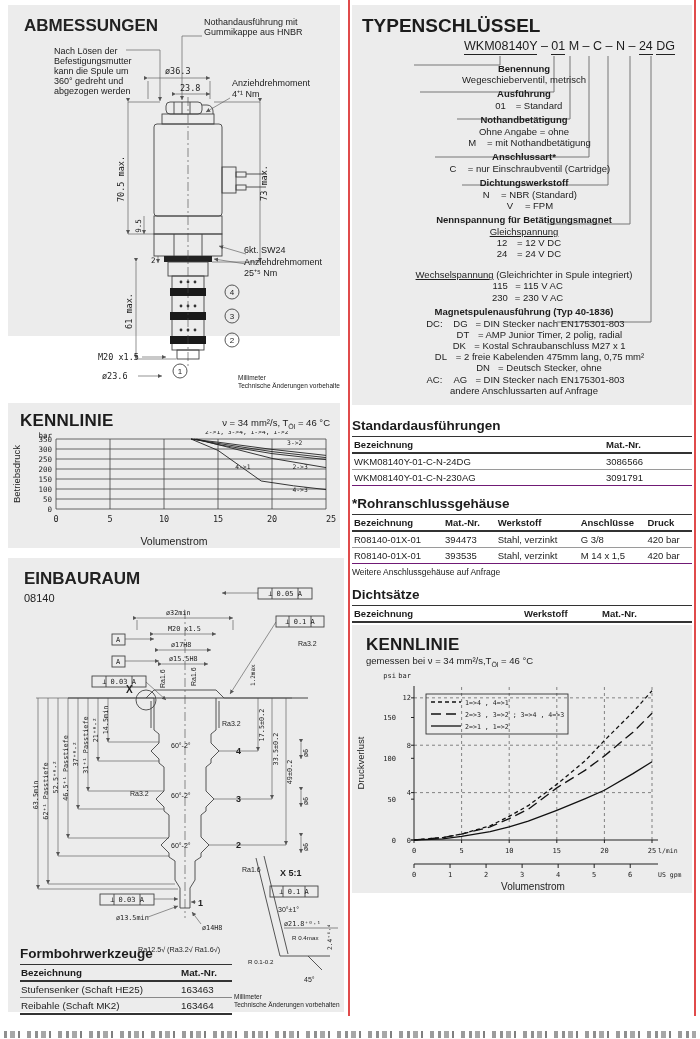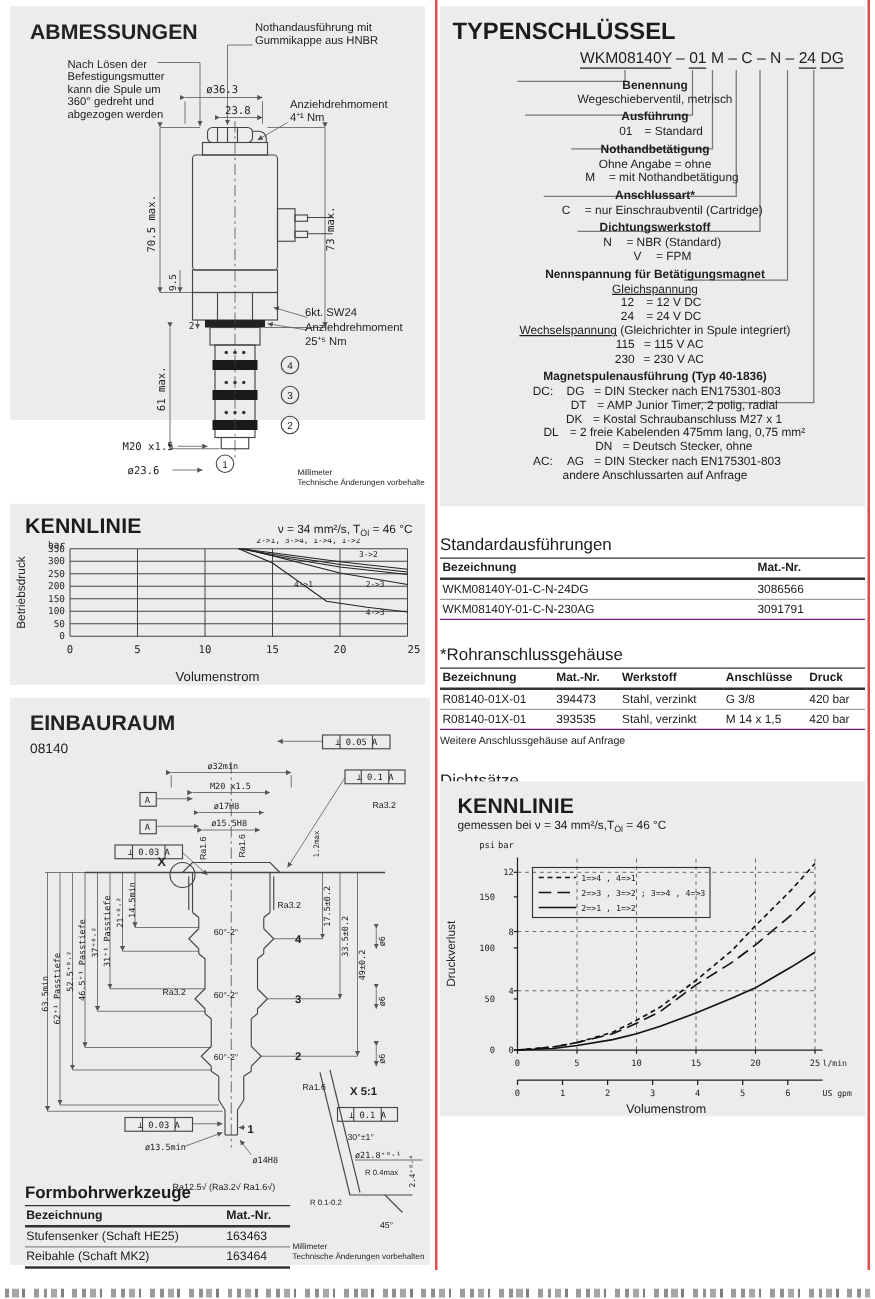--- a/index.html
+++ b/index.html
@@ -15,28 +15,28 @@
   .dim{stroke:#666;fill:none;stroke-width:0.7;}
   
   #box-ts{padding:0;text-align:center;}
   #ts-inner{position:relative;width:100%;height:100%;}
   #ts-title{position:absolute;left:10px;top:10px;font-size:19px;font-weight:bold;}
   #ts-code{position:absolute;left:112px;top:34px;font-size:12.5px;font-weight:normal;white-space:pre;}
   #ts-code .cu{border-bottom:1.5px solid #222;padding-bottom:1px;}
   #ts-entries{position:absolute;left:10px;top:54px;right:6px;font-size:9.5px;line-height:11.2px;}
   .ts-h{font-weight:bold;margin-top:3.5px;}
   .ts-line{white-space:pre;}
-  .ts-line.gap{margin-top:0;}
+  .ts-line.gap{margin-top:10px;}
   .ts-p{display:inline-block;min-width:22px;}
   .ts-k{display:inline-block;min-width:30px;}
   .ts-u{text-decoration:underline;}
   #ts-conn{position:absolute;left:0;top:0;pointer-events:none;}
   
   .rtable{margin:0 0 10px 0;}
-  .rtable h3{font-size:13.5px;font-weight:normal;margin:20px 0 3px 0;}
+  .rtable h3{font-size:13.5px;font-weight:bold;margin:10px 0 3px 0;}
   .rtable table{border-collapse:collapse;width:100%;table-layout:fixed;font-size:9.5px;}
   .rtable th{text-align:left;font-weight:bold;border-top:1px solid #333;border-bottom:2px solid #333;padding:2px 2px;}
   .rtable td{border-bottom:1px solid #9a9a9a;padding:2px 2px;overflow:hidden;white-space:nowrap;}
   .rtable tr:last-child td{border-bottom:1px solid #701a75;}
   .tnote{font-size:8.5px;margin:3px 0 2px 0;}
   
   .chart-head{display:flex;justify-content:space-between;align-items:baseline;padding:8px 10px 0 12px;}
   .chart-sub{font-size:9.5px;}
   .chart-sub sub{font-size:7px;}
   .xlabel{font-size:10.5px;text-align:center;}

